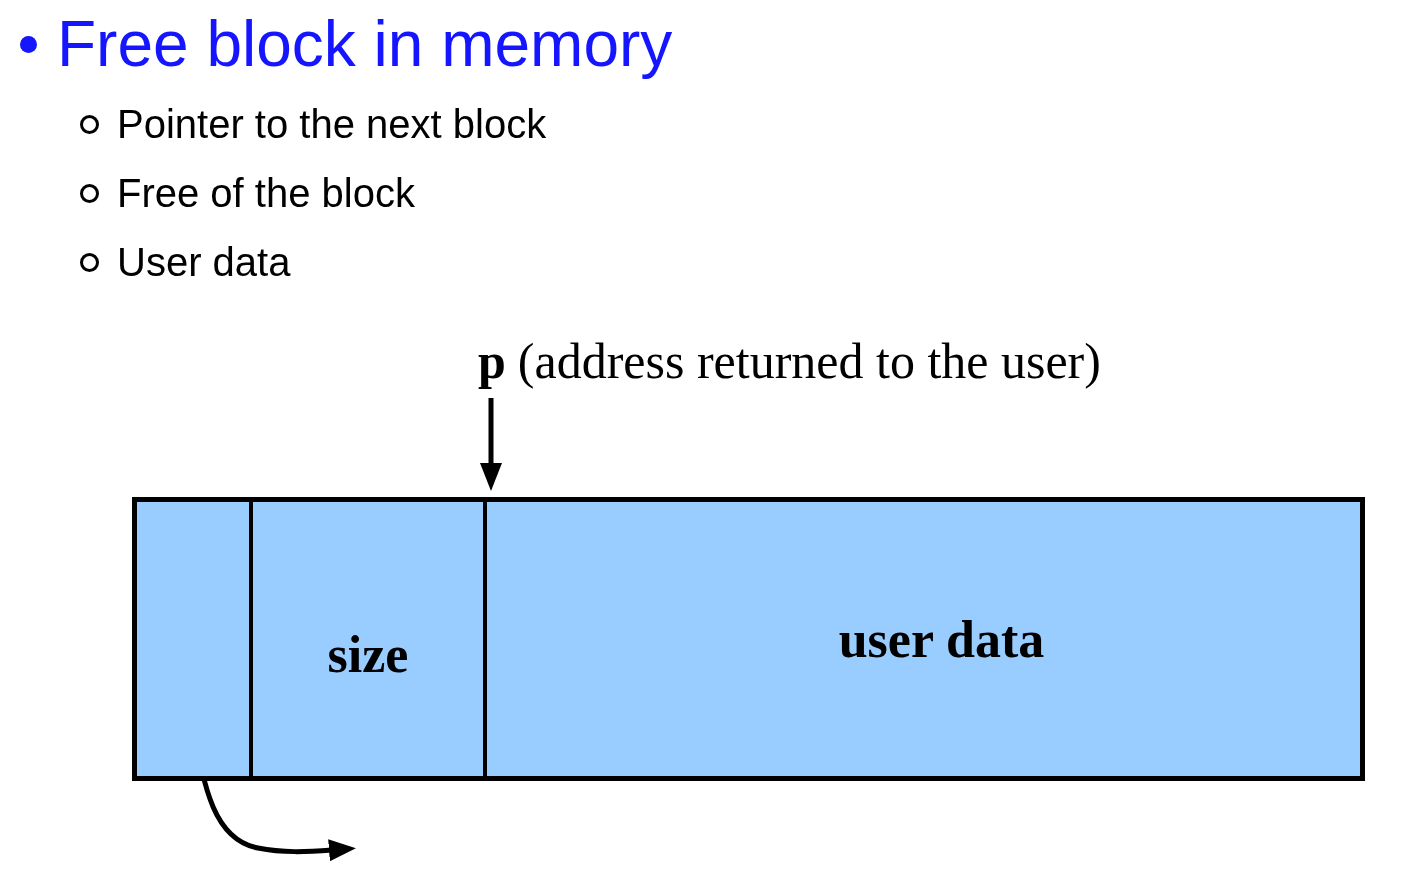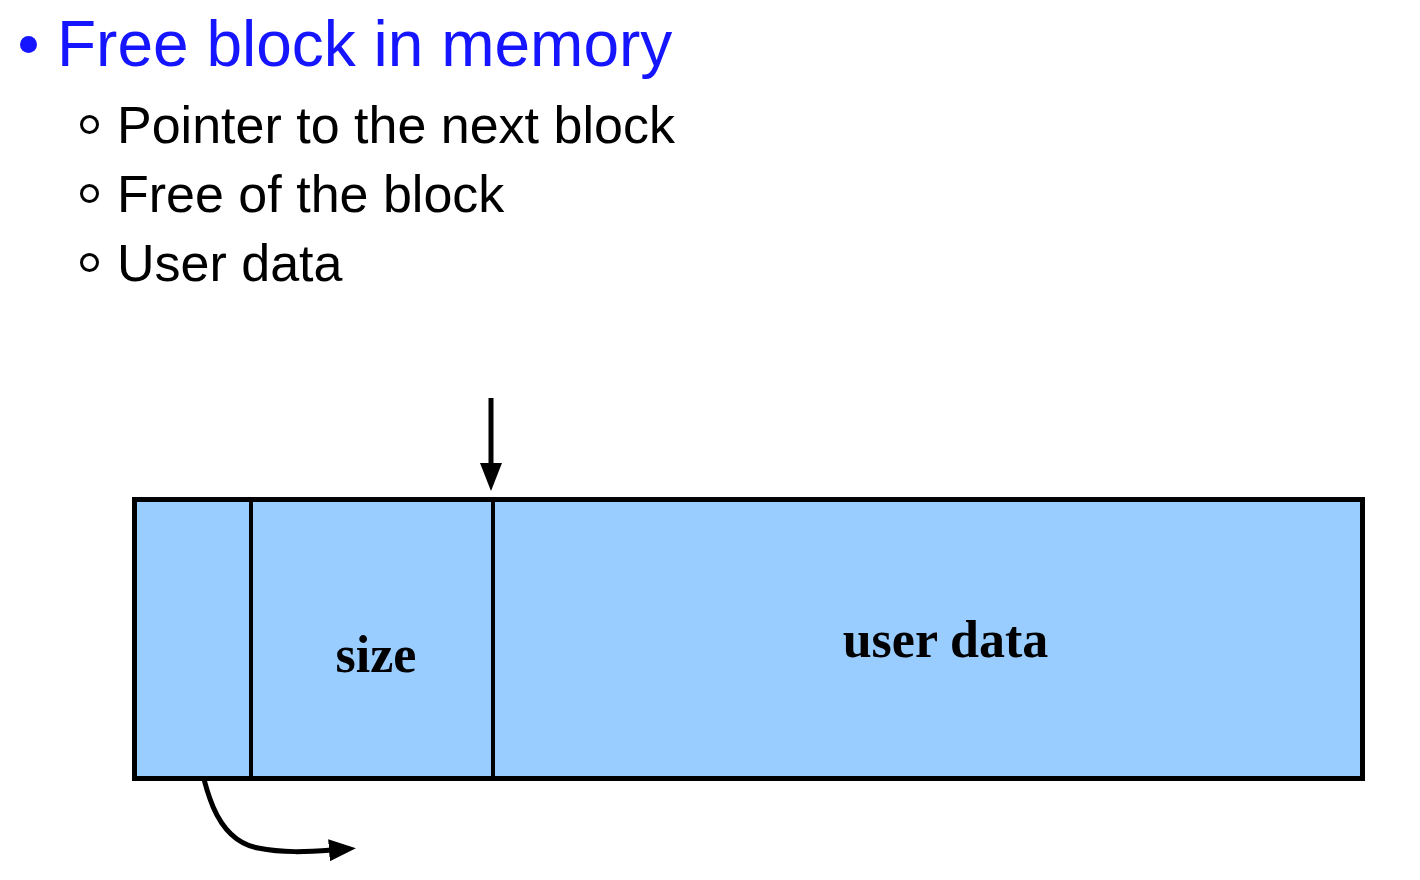--- a/index.html
+++ b/index.html
@@ -46,21 +46,21 @@
     white-space: nowrap;
   }
   .bullet-circle {
     width: 19px; height: 19px;
     border: 3px solid var(--line-black);
     border-radius: 50%;
     flex: 0 0 auto;
     margin-right: 18px;
   }
   .bullet-text {
-    font-size: 52px;
+    font-size: 40px;
     color: var(--line-black);
   }
 
   
   .p-label {
     position: absolute;
     left: 478px; top: 332px;
     font-family: "Liberation Serif", serif;
     font-size: 50px;
     line-height: 58px;
@@ -98,21 +98,20 @@
     color: var(--line-black);
   }
   .cell-pointer {
     flex: 0 0 116px;
     border-right: 4px solid var(--line-black);
   }
   .cell-size {
     flex: 0 0 234px;
     border-right: 4px solid var(--line-black);
     padding-top: 30px;
-    margin-left: 8px;
   }
   .cell-user-data {
     flex: 1 1 auto;
     padding-left: 36px;
   }
 </style>
 </head>
 <body>
 
 <div class="slide">
@@ -128,20 +127,23 @@
     <div class="bullet-row">
       <span class="bullet-circle"></span>
       <span class="bullet-text">Free of the block</span>
     </div>
     <div class="bullet-row">
       <span class="bullet-circle"></span>
       <span class="bullet-text">User data</span>
     </div>
   </div>
 
+  <div class="p-label">
+    <span class="p-bold">p</span><span class="p-rest">(address returned to the user)</span>
+  </div>
 
   <svg class="overlay" viewBox="0 0 1420 880">
     <defs>
       <marker id="curve-head" markerUnits="userSpaceOnUse" markerWidth="34" markerHeight="30" refX="3" refY="14" orient="auto">
         <path d="M0,3 L27,14 L0,25 z" fill="#000000"></path>
       </marker>
     </defs>
     <g>
       <line x1="491" y1="398" x2="491" y2="468" stroke="#000000" stroke-width="5"></line>
       <polygon points="491,491 480,463 502,463" fill="#000000"></polygon>

